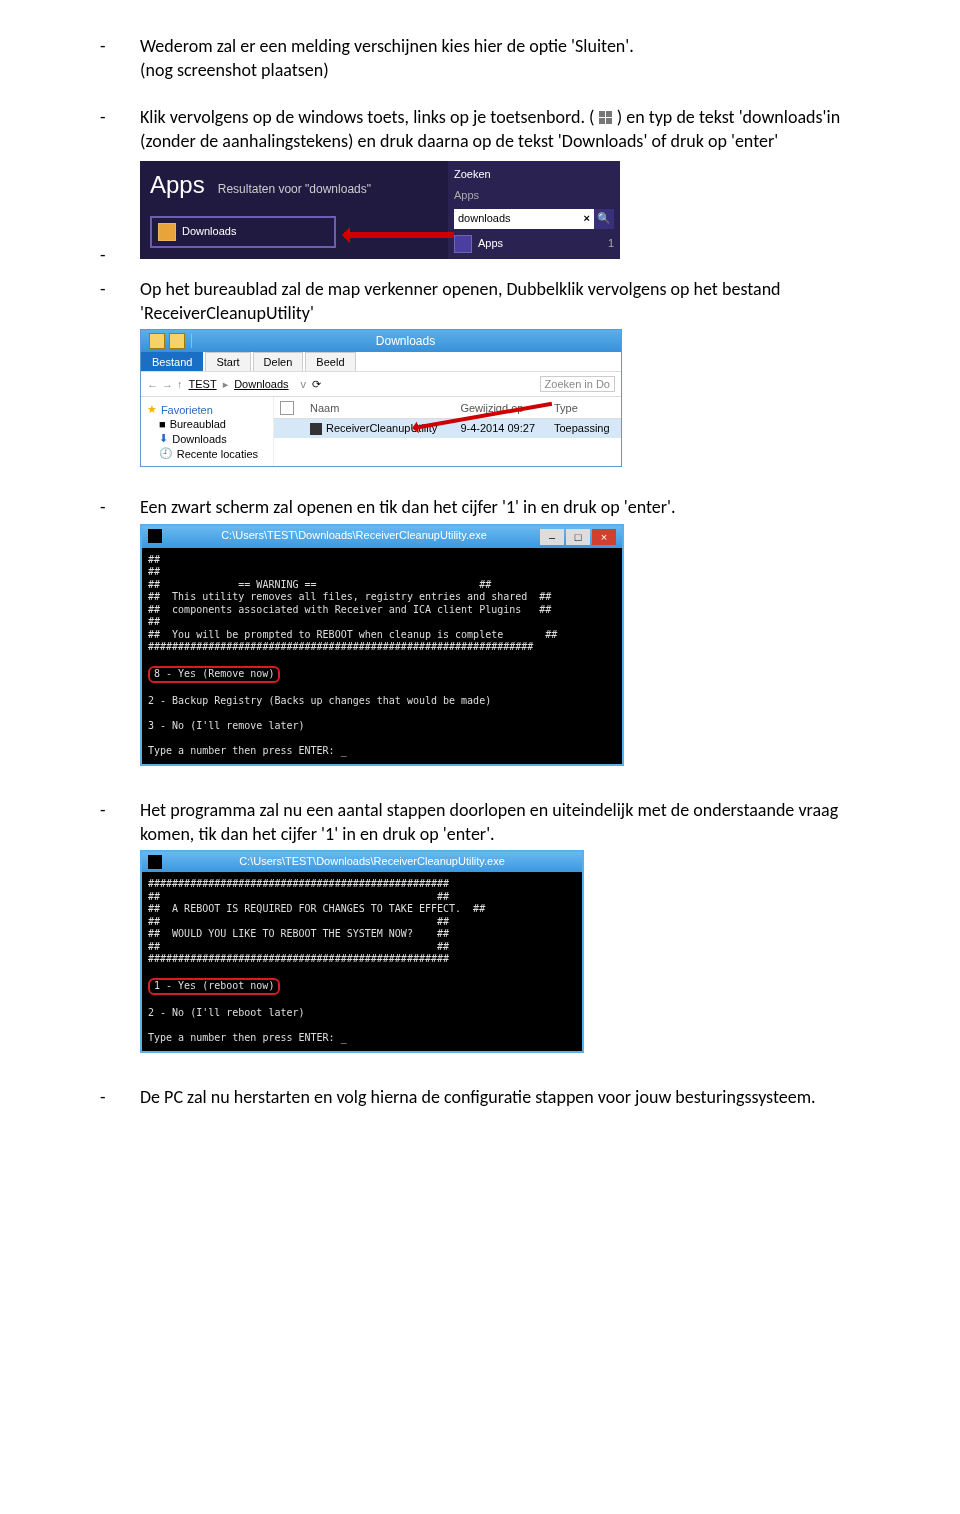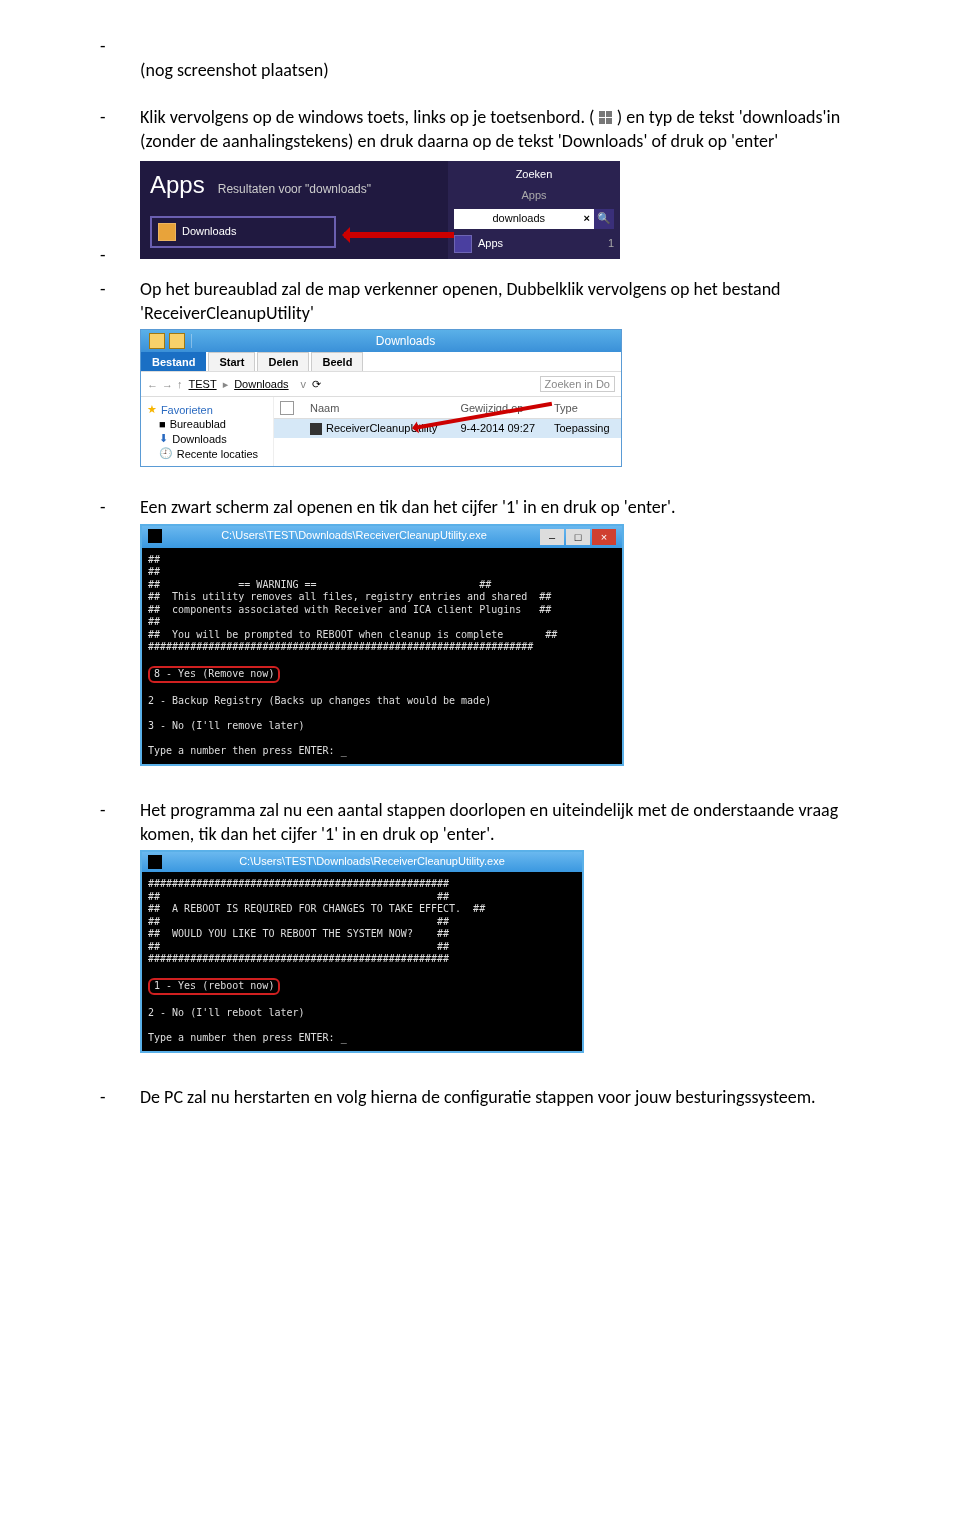--- a/index.html
+++ b/index.html
@@ -87,21 +87,20 @@
     position: absolute;
     left: -10px; top: -5px;
     border: 8px solid transparent;
     border-right-color: #c00;
   }
   .apps-right {
     width: 160px;
     background: #2a2250;
     padding: 6px;
     font-size: 11px;
-    text-align: center;
   }
   .apps-right .label { color: #fff; margin-bottom: 4px; }
   .apps-right .line { color: #aaa; margin: 6px 0; }
   .search-box {
     display: flex;
     align-items: center;
     background: #fff;
     color: #000;
     height: 20px;
     padding: 0 4px;
@@ -143,21 +142,20 @@
   .explorer .titlebar .folders { display:flex; gap:4px; }
   .explorer .titlebar .folders span { width:14px;height:14px;background:#f7d16a;border:1px solid #a07810;display:inline-block; }
   .explorer .titlebar .title { flex:1; text-align:center; font-size:12px; }
   .explorer .menubar {
     display:flex; gap:2px;
     padding:0;
   }
   .explorer .menubar .tab {
     padding:3px 10px; border:1px solid #ccc; border-bottom:none;
     background:#f3f3f3;
-    font-weight:bold;
   }
   .explorer .menubar .tab.active { background:#1a6fc4; color:#fff; border-color:#1a6fc4; }
   .explorer .pathbar {
     display:flex; align-items:center; gap:4px;
     padding:4px 6px; border-top:1px solid #ddd; border-bottom:1px solid #ddd;
   }
   .explorer .pathbar .arrow { color:#888; }
   .explorer .pathbar .crumb { padding:0 2px;text-decoration:underline; }
   .explorer .pathbar .searchbox {
     margin-left:auto; border:1px solid #ccc; padding:1px 4px; color:#888;
@@ -249,21 +247,21 @@
   .footer .big { font-size: 30px; }
 </style>
 </head>
 <body>
 
 <div class="page">
 
   <div class="bullet-item">
     <div class="dash">-</div>
     <div class="content">
-      <br>
+      <span>Wederom zal er een melding verschijnen kies hier de optie 'Sluiten'.</span><br>
       <span>(nog screenshot plaatsen)</span>
     </div>
   </div>
 
   <div style="height:14px"></div>
 
   <div class="bullet-item">
     <div class="dash">-</div>
     <div class="content">
       <span>Klik vervolgens op de windows toets, links op je toetsenbord. (</span>

